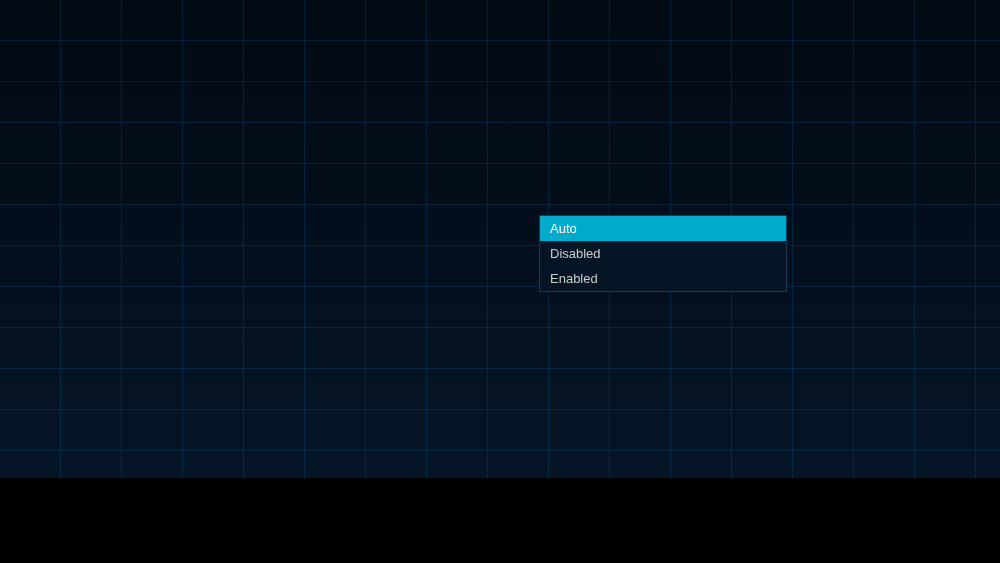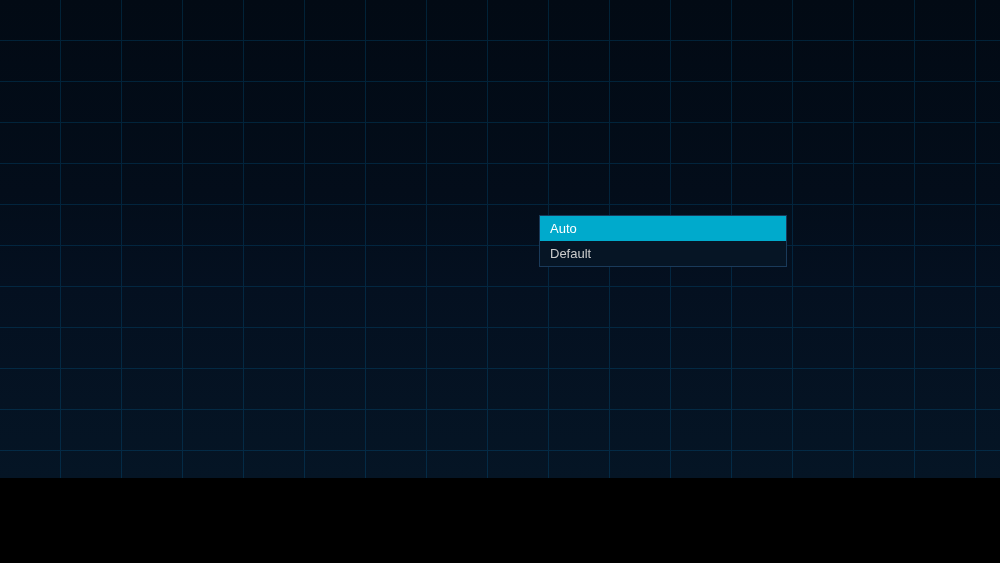--- a/index.html
+++ b/index.html
@@ -423,21 +423,22 @@
 
         <div class="setting-row highlighted">
           <span class="setting-label">Dynamic OC Switcher</span>
           <div class="dropdown-container">
             <div class="setting-value dropdown">
               <span>Auto</span>
               <span class="dropdown-arrow">▼</span>
             </div>
             <div class="dropdown-menu">
               <div class="dropdown-option selected">Auto</div>
-              <div class="dropdown-option">Default</div>
+              <div class="dropdown-option">Disabled</div>
+              <div class="dropdown-option">Enabled</div>
             </div>
           </div>
         </div>
 
         <div class="empty-rows"></div>
 
         <div class="info-box">
           <div class="info-icon">
             <span>i</span>
           </div>

